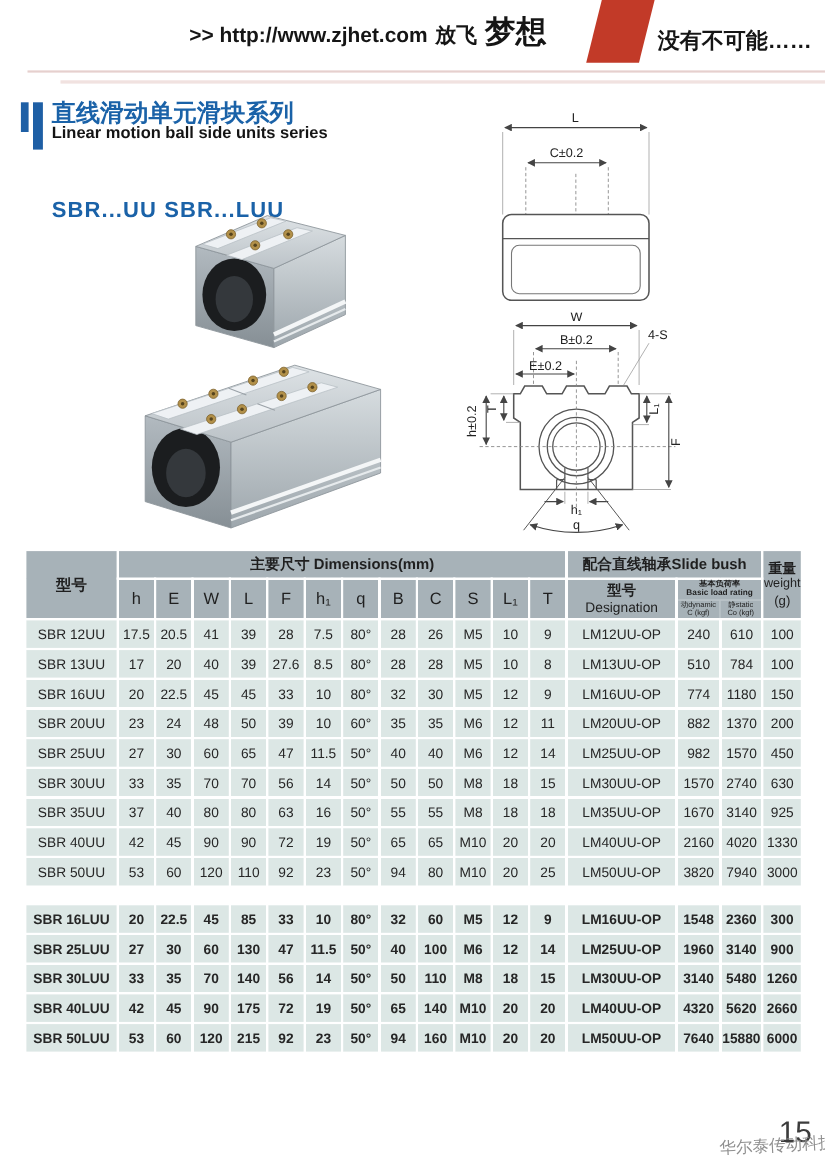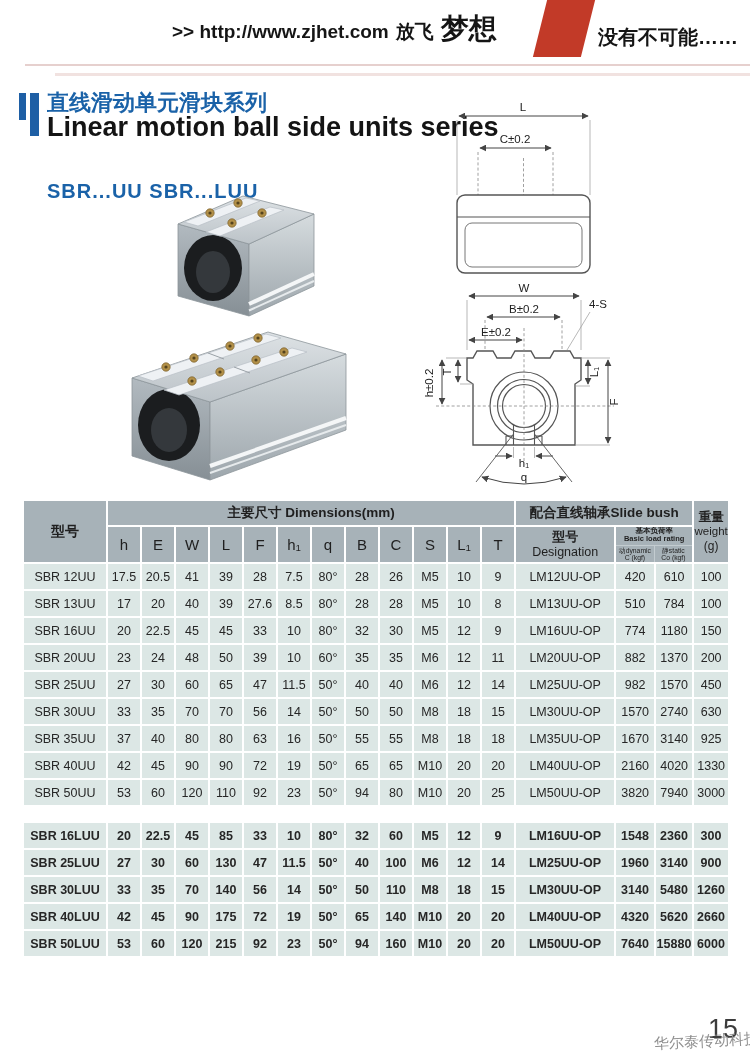--- a/index.html
+++ b/index.html
@@ -13,21 +13,21 @@
   .hdr .accent{font-size:28px;font-weight:bold;color:#151515;}
   .red-para{position:absolute;left:540px;top:0;width:48px;height:57px;background:#c23a28;transform:skewX(-14deg);}
   .tagline{position:absolute;left:598px;top:24px;font-size:20px;font-weight:bold;color:#151515;white-space:nowrap;}
   .rule1{position:absolute;top:64px;left:25px;right:0;height:2px;background:#e6d0ce;}
   .rule2{position:absolute;top:73px;left:55px;right:0;height:3px;background:#f1e2e0;}
 
   
   .tmark1{position:absolute;left:19px;top:93px;width:7px;height:27px;background:#1e5fa5;}
   .tmark2{position:absolute;left:30px;top:93px;width:9px;height:43px;background:#1e5fa5;}
   .title-cn{position:absolute;left:47px;top:88px;font-size:22px;font-weight:bold;color:#1a62a8;white-space:nowrap;}
-  .title-en{position:absolute;left:47px;top:112px;font-size:27px;font-weight:bold;color:#141414;white-space:nowrap;}
+  .title-en{position:absolute;left:47px;top:112px;font-size:15px;font-weight:bold;color:#141414;white-space:nowrap;}
   .title-models{position:absolute;left:47px;top:139px;font-size:20px;font-weight:bold;color:#1a62a8;letter-spacing:1px;white-space:nowrap;margin-top:41px;}
 
   
   .products{position:absolute;left:118px;top:182px;}
   .draw-top{position:absolute;left:440px;top:100px;}
   .draw-front{position:absolute;left:418px;top:284px;}
   .dim-label{font-size:11.5px;fill:#222;}
   .dim-line{stroke:#444;stroke-width:1;}
   .thin{stroke:#999;stroke-width:0.7;}
   .dash{stroke:#888;stroke-width:0.8;stroke-dasharray:3,2.2;fill:none;}
@@ -310,21 +310,21 @@
           <td>39</td>
           <td>28</td>
           <td>7.5</td>
           <td>80°</td>
           <td>28</td>
           <td>26</td>
           <td>M5</td>
           <td>10</td>
           <td>9</td>
           <td>LM12UU-OP</td>
-          <td>420</td>
+          <td>240</td>
           <td>610</td>
           <td>100</td>
         </tr>
         <tr>
           <td>SBR 13UU</td>
           <td>17</td>
           <td>20</td>
           <td>40</td>
           <td>39</td>
           <td>27.6</td>

